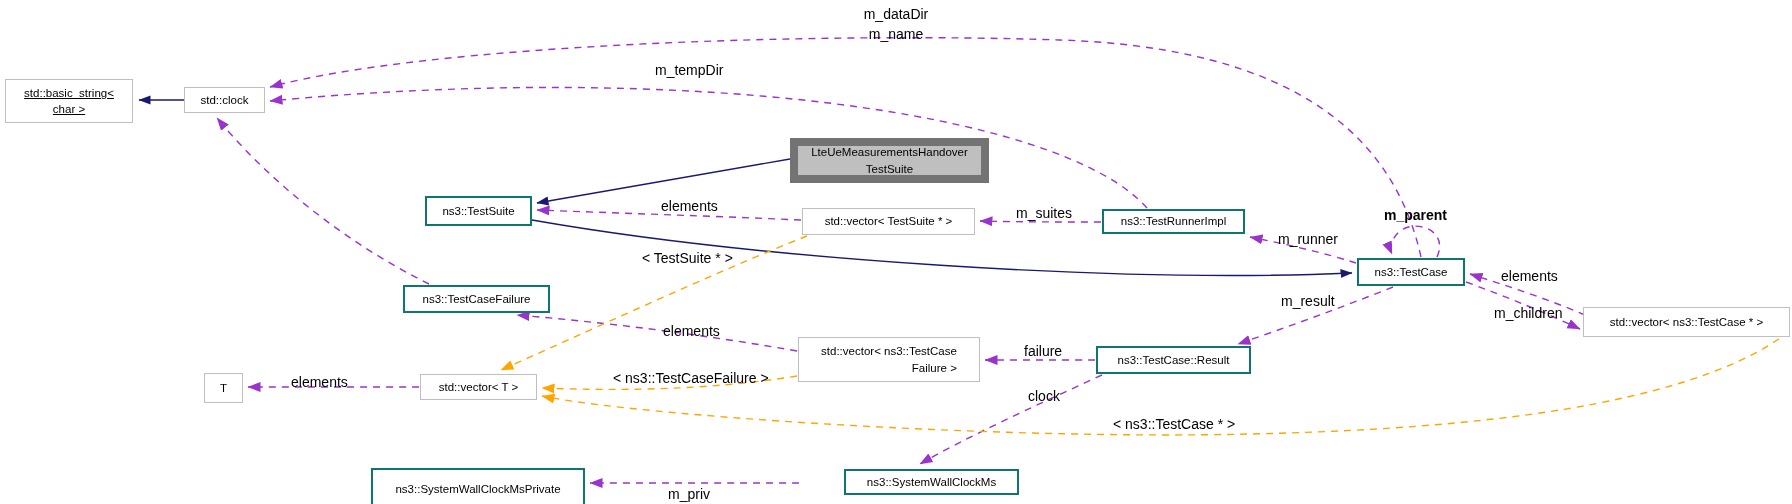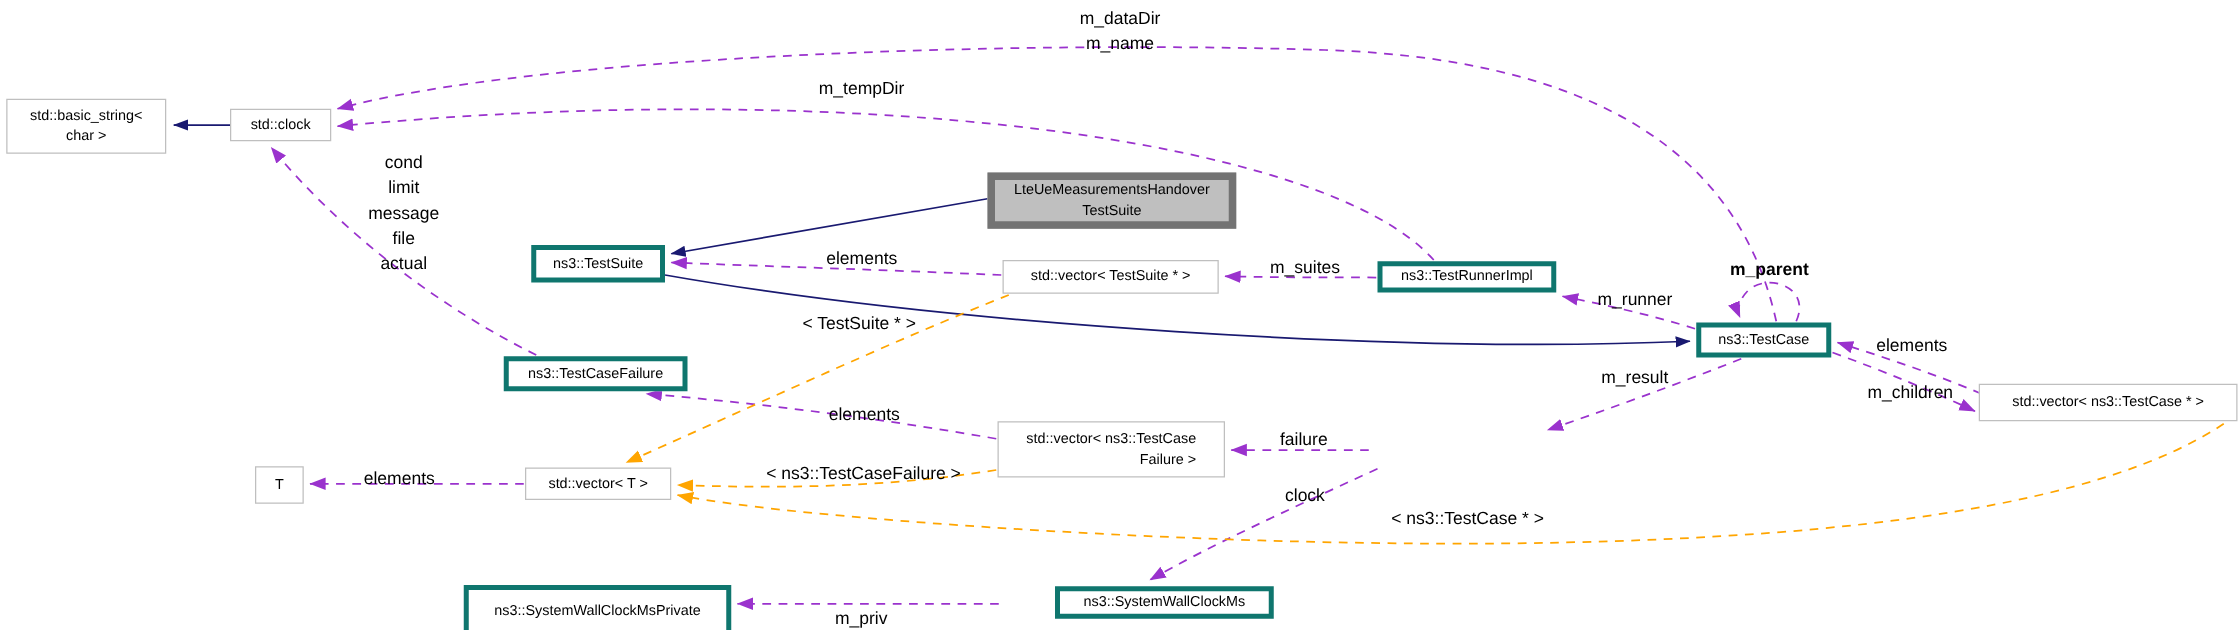--- a/index.html
+++ b/index.html
@@ -15,22 +15,22 @@
     position:absolute;
     display:flex;align-items:center;justify-content:center;
     text-align:center;
     font-size:11.5px;line-height:1.4;color:#000;
     background:#ffffff;
     white-space:pre-line;
     box-sizing:border-box;
     cursor:pointer;
   }
   .n-gray{border:1px solid #bfbfbf;}
-  .n-black{border:4px solid #0f766e;}
-  .n-active{border:6px solid #737373;background:#bfbfbf;}
+  .n-black{border:2px solid #0f766e;}
+  .n-active{border:8px solid #737373;background:#bfbfbf;}
   .elabel{
     position:absolute;
     font-size:14px;line-height:1.45;color:#000;
     white-space:pre-line;
     text-align:center;
   }
 </style>
 </head>
 <body>
 
@@ -67,55 +67,51 @@
     <path d="M797,351 C705,335 612,323 517,315" fill="none" stroke="#9a32cd" stroke-width="1.4" stroke-dasharray="7,6" marker-end="url(#ap)"></path>
     <path d="M419,387 C365,387 305,387 248,387" fill="none" stroke="#9a32cd" stroke-width="1.4" stroke-dasharray="7,6" marker-end="url(#ap)"></path>
     <path d="M1102,375 C1030,408 965,438 920,464" fill="none" stroke="#9a32cd" stroke-width="1.4" stroke-dasharray="7,6" marker-end="url(#ap)"></path>
     <path d="M799,483 C735,483 660,483 590,483" fill="none" stroke="#9a32cd" stroke-width="1.4" stroke-dasharray="7,6" marker-end="url(#ap)"></path>
 
     <path d="M807,236 C720,270 578,336 501,370" fill="none" stroke="#ffa500" stroke-width="1.4" stroke-dasharray="7,6" marker-end="url(#ao)"></path>
     <path d="M797,376 C710,390 625,391 542,388" fill="none" stroke="#ffa500" stroke-width="1.4" stroke-dasharray="7,6" marker-end="url(#ao)"></path>
     <path d="M1779,339 C1680,405 1480,429 1250,434 C1000,440 640,416 542,396" fill="none" stroke="#ffa500" stroke-width="1.4" stroke-dasharray="7,6" marker-end="url(#ao)"></path>
   </svg>
 
-  <div class="node n-gray" style="left:5px;   top:79px;  width:128px; height:44px;">std::basic_string&lt;
+  <div class="node n-gray" style="left:5px;   top:79px;  width:128px; height:44px;text-decoration:underline;">std::basic_string&lt;
 char &gt;</div>
   <div class="node n-gray" style="left:184px; top:87px;  width:81px;  height:26px;">std::clock</div>
   <div class="node n-black" style="left:425px; top:196px; width:107px; height:30px;">ns3::TestSuite</div>
   <div class="node n-active" style="left:790px; top:138px; width:199px; height:45px;">LteUeMeasurementsHandover
 TestSuite</div>
   <div class="node n-gray" style="left:802px; top:208px; width:173px; height:27px;">std::vector&lt; TestSuite * &gt;</div>
   <div class="node n-black" style="left:1102px;top:209px; width:143px; height:25px;">ns3::TestRunnerImpl</div>
   <div class="node n-black" style="left:1357px;top:258px; width:108px; height:28px;">ns3::TestCase</div>
   <div class="node n-gray" style="left:1583px;top:307px; width:207px; height:30px;">std::vector&lt; ns3::TestCase * &gt;</div>
   <div class="node n-black" style="left:403px; top:285px; width:147px; height:28px;">ns3::TestCaseFailure</div>
   <div class="node n-gray" style="left:798px; top:337px; width:182px; height:45px;text-align:right;">std::vector&lt; ns3::TestCase
 Failure &gt;</div>
+  <div class="node n-black" style="left:1096px;top:346px; width:155px; height:28px;">ns3::TestCase::Result</div>
   <div class="node n-gray" style="left:204px; top:373px; width:39px;  height:30px;">T</div>
   <div class="node n-gray" style="left:420px; top:374px; width:117px; height:26px;">std::vector&lt; T &gt;</div>
   <div class="node n-black" style="left:371px; top:468px; width:214px; height:43px;text-align:center;">ns3::SystemWallClockMsPrivate</div>
   <div class="node n-black" style="left:800px; top:469px; width:175px; height:26px;margin-left:44px;">ns3::SystemWallClockMs</div>
 
   <div class="elabel" style="left:856px; top:4px;   width:80px;">m_dataDir
 m_name</div>
   <div class="elabel" style="left:655px; top:60px;">m_tempDir</div>
-  <div class="elabel" style="left:292px; top:119px; width:62px;">cond
-limit
-message
-file
-actual</div>
   <div class="elabel" style="left:661px; top:196px;">elements</div>
   <div class="elabel" style="left:642px; top:248px;">&lt; TestSuite * &gt;</div>
   <div class="elabel" style="left:1016px;top:203px;">m_suites</div>
   <div class="elabel" style="left:1278px;top:229px;">m_runner</div>
   <div class="elabel" style="left:1384px;top:205px;font-weight:bold;">m_parent</div>
   <div class="elabel" style="left:1501px;top:266px;">elements</div>
   <div class="elabel" style="left:1494px;top:303px;">m_children</div>
   <div class="elabel" style="left:1281px;top:291px;">m_result</div>
   <div class="elabel" style="left:1024px;top:341px;">failure</div>
   <div class="elabel" style="left:663px; top:321px;">elements</div>
   <div class="elabel" style="left:613px; top:368px;">&lt; ns3::TestCaseFailure &gt;</div>
   <div class="elabel" style="left:291px; top:372px;">elements</div>
   <div class="elabel" style="left:1028px;top:386px;">clock</div>
-  <div class="elabel" style="left:1113px;top:404px;">&lt; ns3::TestCase * &gt;</div>
+  <div class="elabel" style="left:1113px;top:414px;">&lt; ns3::TestCase * &gt;</div>
   <div class="elabel" style="left:668px; top:484px;">m_priv</div>
 
 </div>
 
 </body></html>

